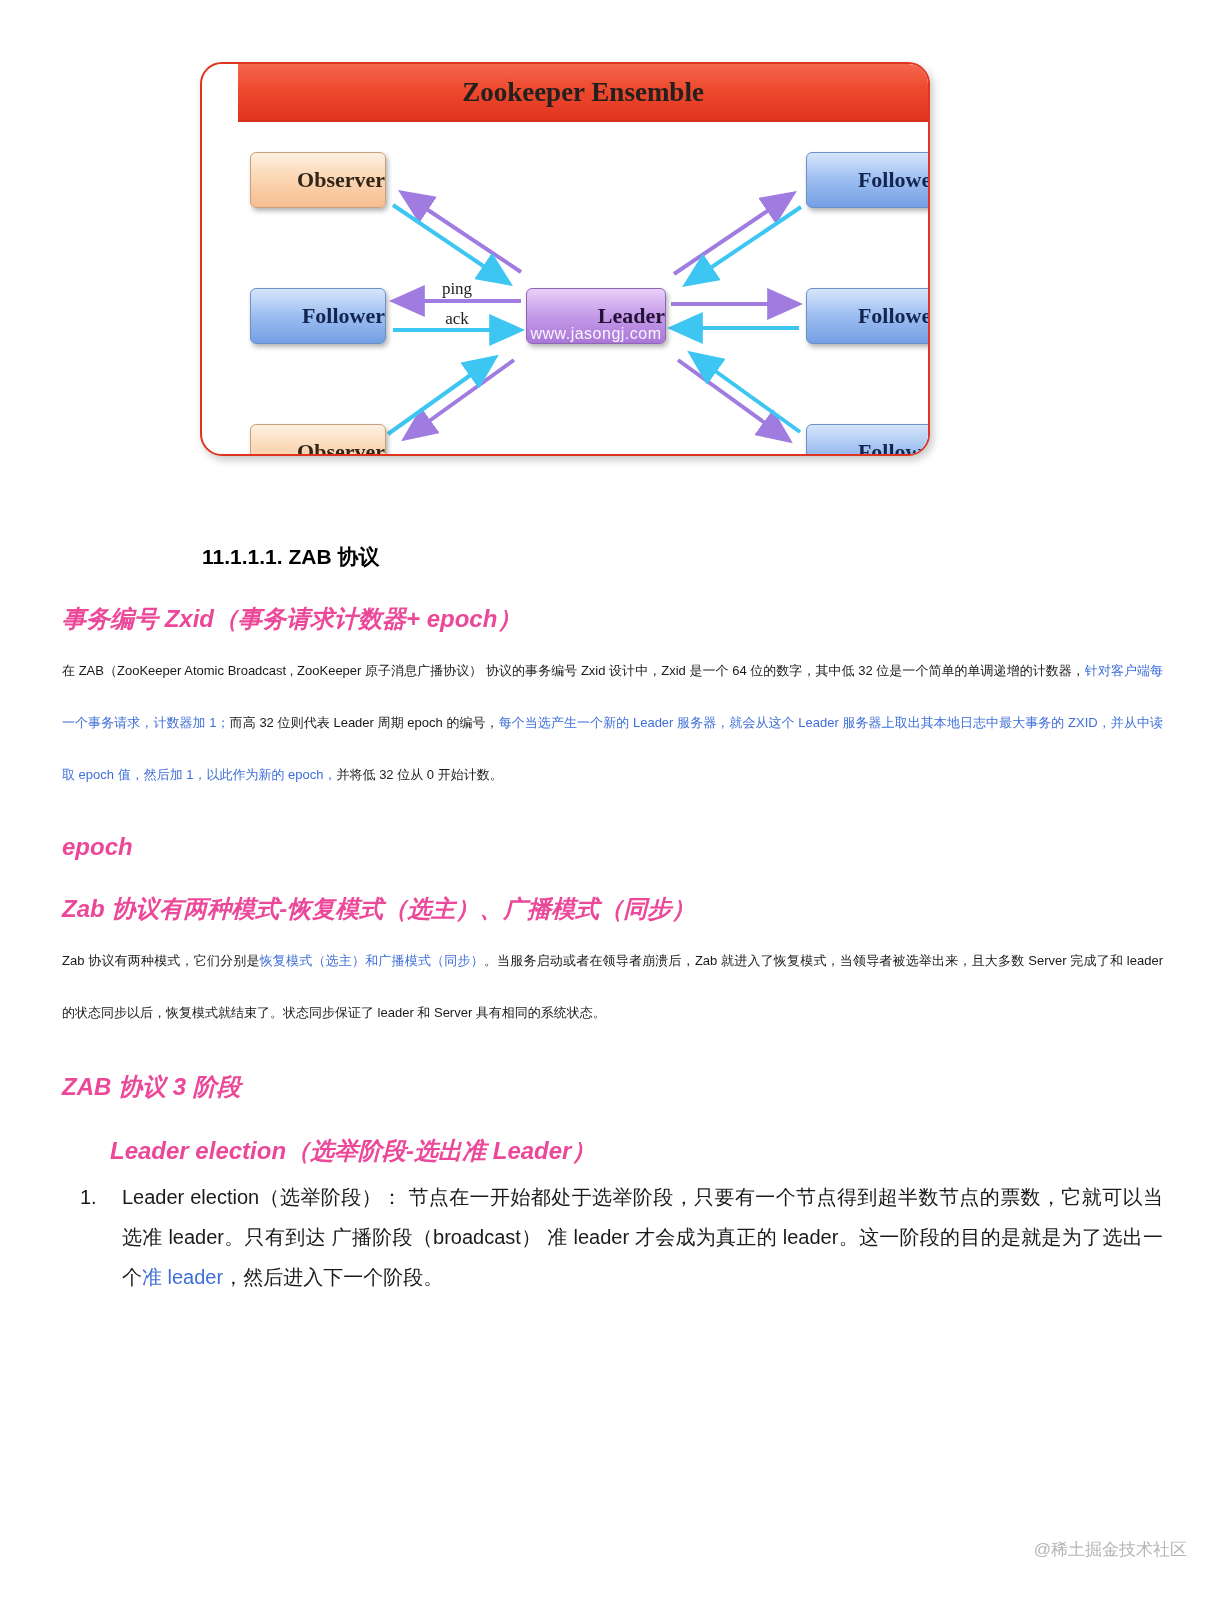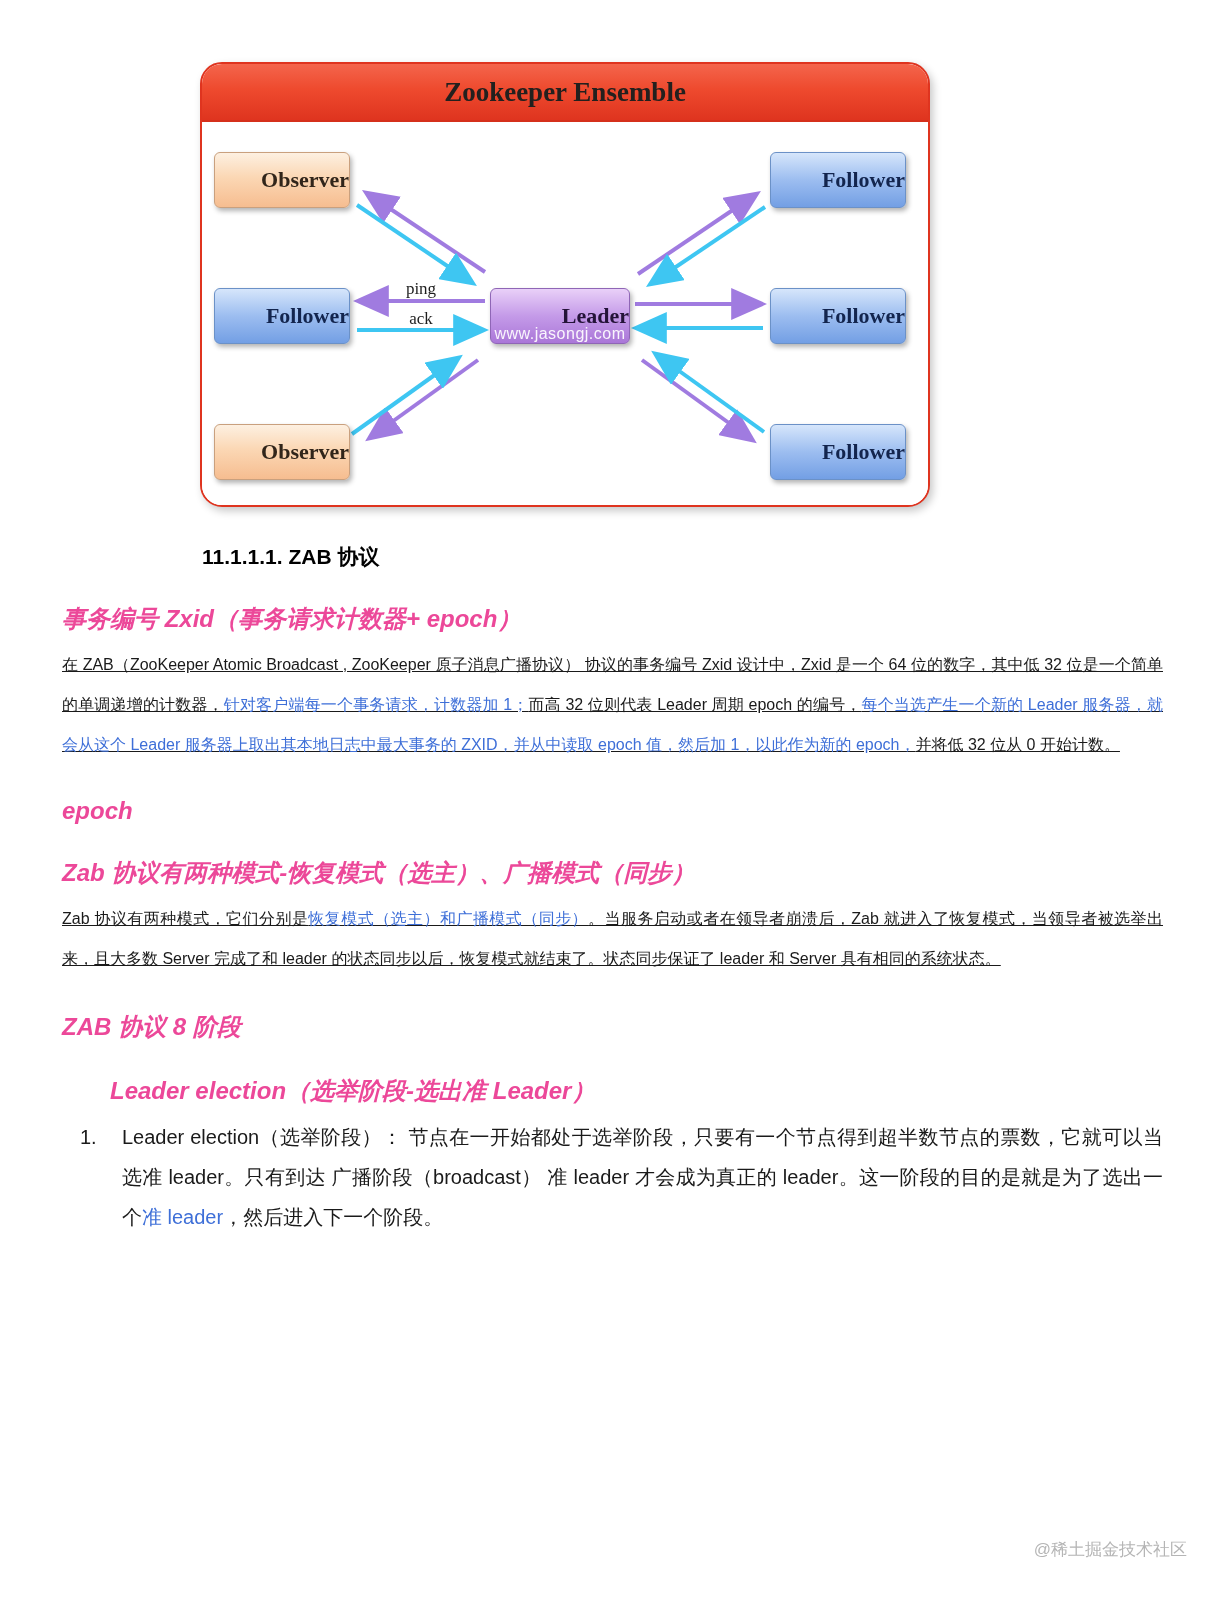--- a/index.html
+++ b/index.html
@@ -10,26 +10,27 @@
     font-family: "Liberation Sans", sans-serif;
     position: relative;
     overflow: hidden;
     color: #1a1a1a;
   }
 
   
   .zk-panel {
     position: absolute;
     left: 200px; top: 62px;
-    width: 730px; height: 445px;
+    width: 730px; height: 394px;
     border: 2px solid #df341f;
     border-radius: 22px;
     background: #ffffff;
     box-shadow: 3px 4px 8px rgba(0,0,0,0.22);
     overflow: hidden;
+    padding-left: 36px;
   }
   .zk-header {
     height: 58px;
     background: linear-gradient(180deg, #f4654c 0%, #ee4a2e 45%, #df341f 100%);
     border-bottom: 2px solid #d5301b;
     display: flex; align-items: center; justify-content: center;
   }
   .zk-title {
     font-family: "Liberation Serif", serif;
     font-size: 27px; font-weight: bold;
@@ -97,25 +98,24 @@
   }
   .sub-h {
     font-size: 24px;
     font-weight: bold;
     font-style: italic;
     color: #ec4899;
     margin: 32px 0 4px 0;
   }
   .sub-h.indent { margin-left: 48px; }
   p.body-p {
-    font-size: 16px;
-    line-height: 40px;
+    font-size: 13px;
+    line-height: 52px;
     text-align: justify;
     margin: 10px 0 16px 0;
-    text-decoration: underline;
   }
   .t-blue { color: #3E6FD8; }
 
   .list-item {
     display: flex;
     font-size: 20px;
     line-height: 40px;
     margin-top: 10px;
   }
   .list-num { width: 60px; padding-left: 18px; flex: none; }
@@ -203,21 +203,21 @@
   <p class="body-p"><span>在 ZAB（ZooKeeper Atomic Broadcast , ZooKeeper 原子消息广播协议） 协议的事务编号 Zxid 设计中，Zxid 是一个 64 位的数字，其中低 32 位是一个简单的单调递增的计数器，</span><span class="t-blue">针对客户端每一个事务请求，计数器加 1；</span><span>而高 32 位则代表 Leader 周期 epoch 的编号，</span><span class="t-blue">每个当选产生一个新的 Leader 服务器，就会从这个 Leader 服务器上取出其本地日志中最大事务的 ZXID，并从中读取 epoch 值，然后加 1，以此作为新的 epoch，</span><span>并将低 32 位从 0 开始计数。</span></p>
 
 
   <div class="sub-h">epoch</div>
 
 
   <div class="sub-h">Zab 协议有两种模式-恢复模式（选主）、广播模式（同步）</div>
 
   <p class="body-p"><span>Zab 协议有两种模式，它们分别是</span><span class="t-blue">恢复模式（选主）和广播模式（同步）</span><span>。当服务启动或者在领导者崩溃后，Zab 就进入了恢复模式，当领导者被选举出来，且大多数 Server 完成了和 leader 的状态同步以后，恢复模式就结束了。状态同步保证了 leader 和 Server 具有相同的系统状态。</span></p>
 
-  <div class="sub-h">ZAB 协议 8 阶段</div>
+  <div class="sub-h">ZAB 协议 3 阶段</div>
 
   <div class="sub-h indent">Leader election（选举阶段-选出准 Leader）</div>
 
   <div class="list-item">
     <div class="list-num">1.</div>
     <div class="list-text"><span>Leader election（选举阶段）： 节点在一开始都处于选举阶段，只要有一个节点得到超半数节点的票数，它就可以当选准 leader。只有到达 广播阶段（broadcast） 准 leader 才会成为真正的 leader。这一阶段的目的是就是为了选出一个</span><span class="t-blue">准 leader</span><span>，然后进入下一个阶段。</span></div>
   </div>
 
 </div>
 

